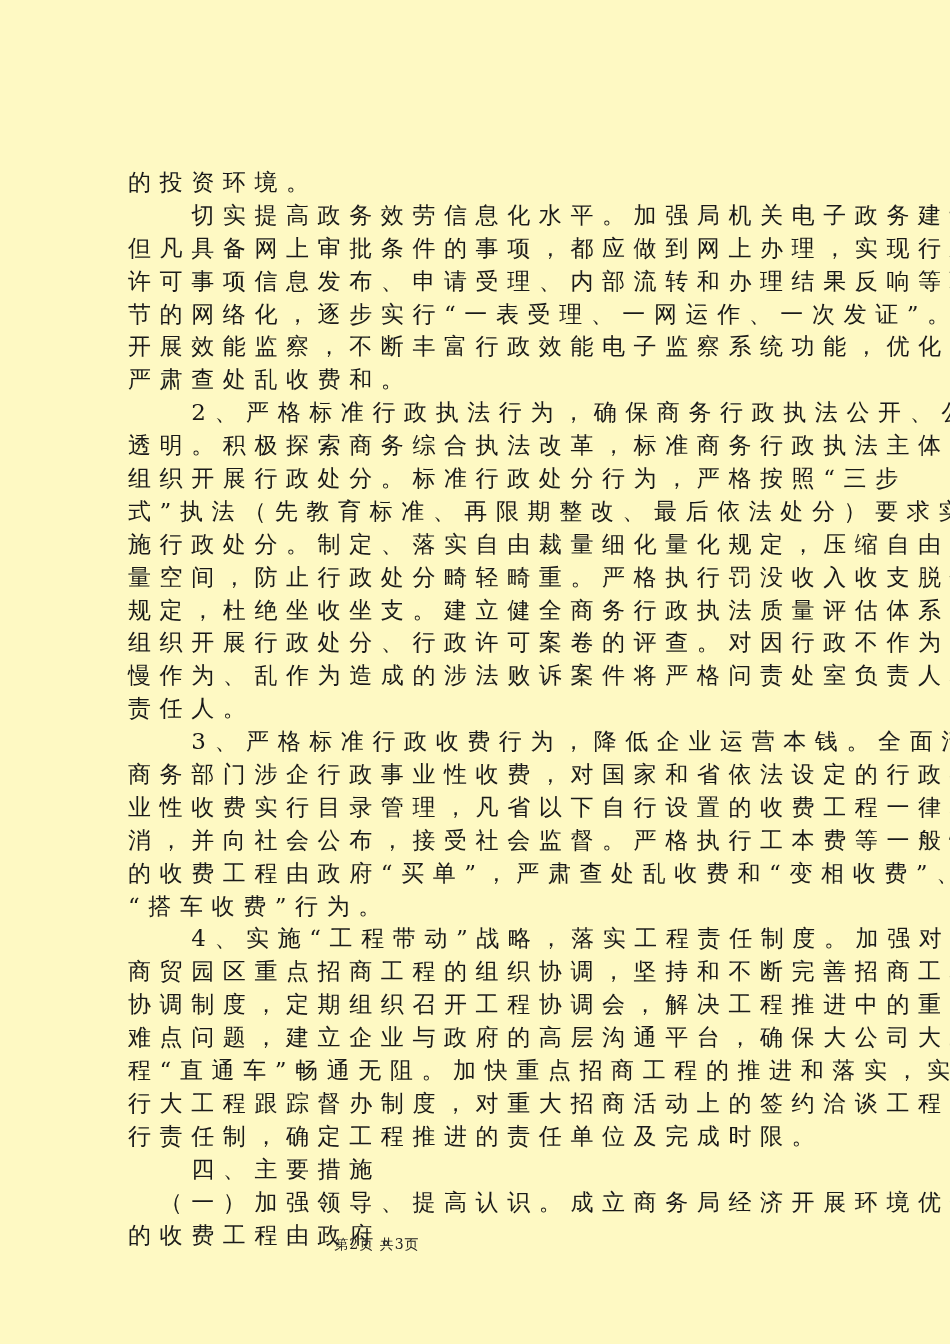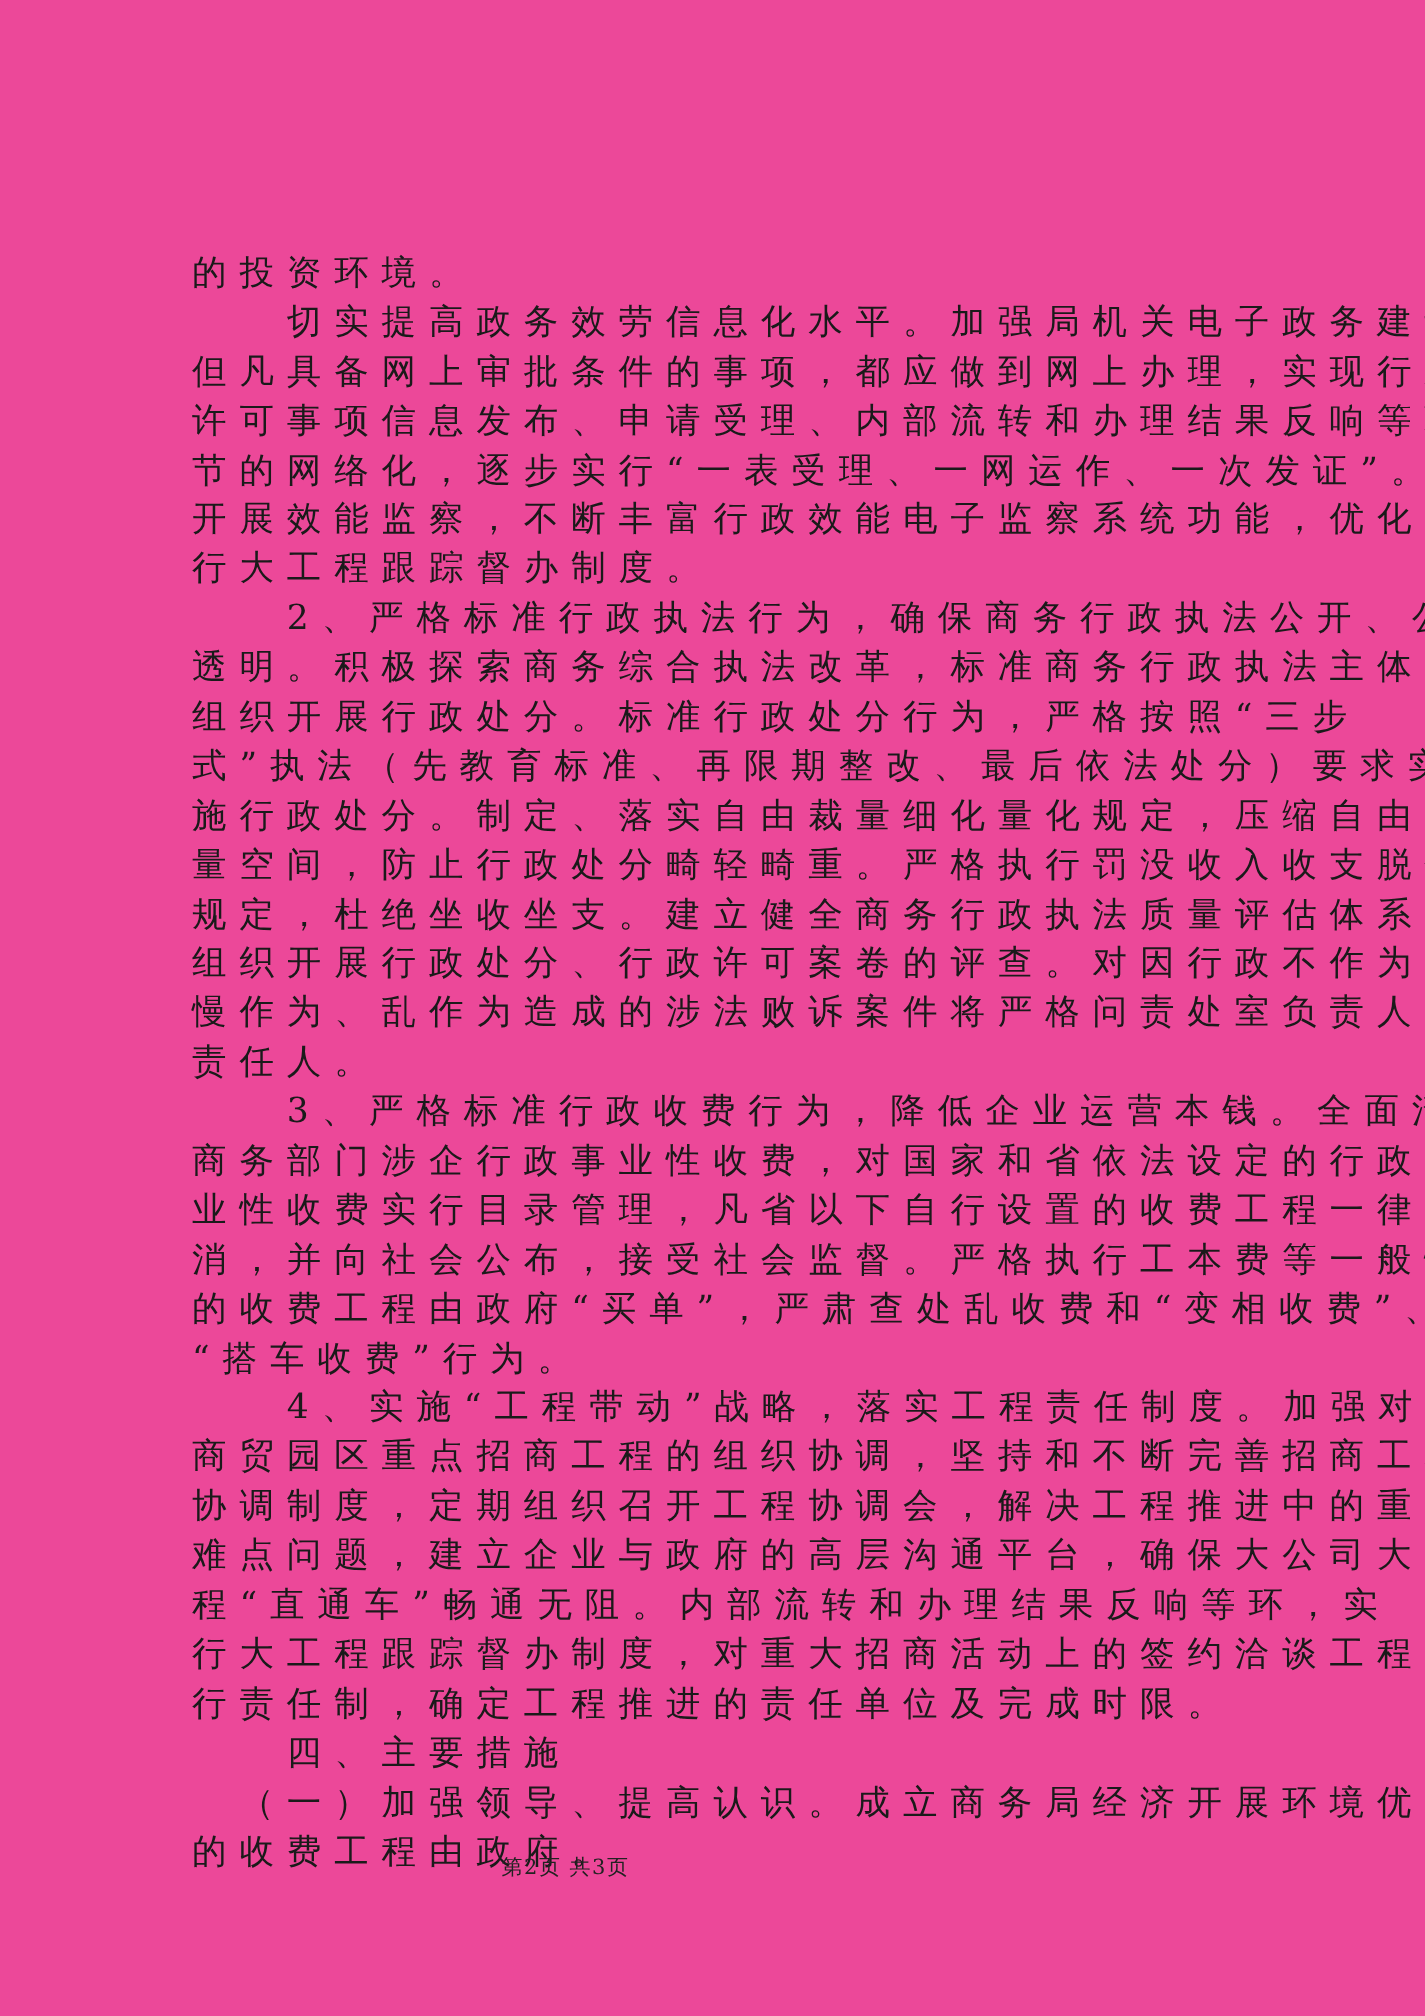--- a/index.html
+++ b/index.html
@@ -1,57 +1,57 @@
 <!DOCTYPE html>
 <html><head>
 <meta charset="utf-8">
 <style>
   html, body { margin: 0; padding: 0; background: #ffffff; }
   body { width: 950px; height: 1344px; position: relative; overflow: hidden;
          font-family: "DejaVu Serif", "Liberation Serif", serif; color: #1a1a1a; }
-  .page { position: absolute; left: 0; top: 0; width: 950px; height: 1344px; background: #ec4899; }
+  .page { position: absolute; left: 0; top: 0; width: 950px; height: 1344px; background: #fef9c3; }
   .body-text { position: absolute; left: 128px; top: 166px; width: 720px; }
   .line { height: 32.9px; line-height: 32.9px; font-size: 23px; letter-spacing: 8.6px;
           white-space: nowrap; }
   .footer { position: absolute; left: 0; width: 754px; top: 1236px; text-align: center;
             font-size: 14px; color: #222; letter-spacing: 1px; }
 </style>
 </head>
 <body>
 
 <div class="page">
   <div class="body-text" id="body-text">
       <div class="line">的投资环境。</div>
       <div class="line">　　切实提高政务效劳信息化水平。加强局机关电子政务建设，</div>
       <div class="line">但凡具备网上审批条件的事项，都应做到网上办理，实现行政</div>
       <div class="line">许可事项信息发布、申请受理、内部流转和办理结果反响等环</div>
       <div class="line">节的网络化，逐步实行“一表受理、一网运作、一次发证”。</div>
       <div class="line">开展效能监察，不断丰富行政效能电子监察系统功能，优化监</div>
-      <div class="line">行大工程跟踪督办制度。</div>
+      <div class="line">严肃查处乱收费和。</div>
       <div class="line">　　2、严格标准行政执法行为，确保商务行政执法公开、公正、</div>
       <div class="line">透明。积极探索商务综合执法改革，标准商务行政执法主体，</div>
       <div class="line">组织开展行政处分。标准行政处分行为，严格按照“三步</div>
       <div class="line">式”执法（先教育标准、再限期整改、最后依法处分）要求实</div>
       <div class="line">施行政处分。制定、落实自由裁量细化量化规定，压缩自由裁</div>
       <div class="line">量空间，防止行政处分畸轻畸重。严格执行罚没收入收支脱钩</div>
       <div class="line">规定，杜绝坐收坐支。建立健全商务行政执法质量评估体系，</div>
       <div class="line">组织开展行政处分、行政许可案卷的评查。对因行政不作为、</div>
       <div class="line">慢作为、乱作为造成的涉法败诉案件将严格问责处室负责人和</div>
       <div class="line">责任人。</div>
       <div class="line">　　3、严格标准行政收费行为，降低企业运营本钱。全面清理</div>
       <div class="line">商务部门涉企行政事业性收费，对国家和省依法设定的行政事</div>
       <div class="line">业性收费实行目录管理，凡省以下自行设置的收费工程一律取</div>
       <div class="line">消，并向社会公布，接受社会监督。严格执行工本费等一般性</div>
       <div class="line">的收费工程由政府“买单”，严肃查处乱收费和“变相收费”、</div>
       <div class="line">“搭车收费”行为。</div>
       <div class="line">　　4、实施“工程带动”战略，落实工程责任制度。加强对县</div>
       <div class="line">商贸园区重点招商工程的组织协调，坚持和不断完善招商工程</div>
       <div class="line">协调制度，定期组织召开工程协调会，解决工程推进中的重点、</div>
       <div class="line">难点问题，建立企业与政府的高层沟通平台，确保大公司大工</div>
-      <div class="line">程“直通车”畅通无阻。内部流转和办理结果反响等环，实</div>
+      <div class="line">程“直通车”畅通无阻。加快重点招商工程的推进和落实，实</div>
       <div class="line">行大工程跟踪督办制度，对重大招商活动上的签约洽谈工程实</div>
       <div class="line">行责任制，确定工程推进的责任单位及完成时限。</div>
       <div class="line">　　四、主要措施</div>
       <div class="line">　（一）加强领导、提高认识。成立商务局经济开展环境优化</div>
       <div class="line">的收费工程由政府。</div>
     </div>
   <div class="footer">第2页  共3页</div>
 </div>
 
 </body></html>

